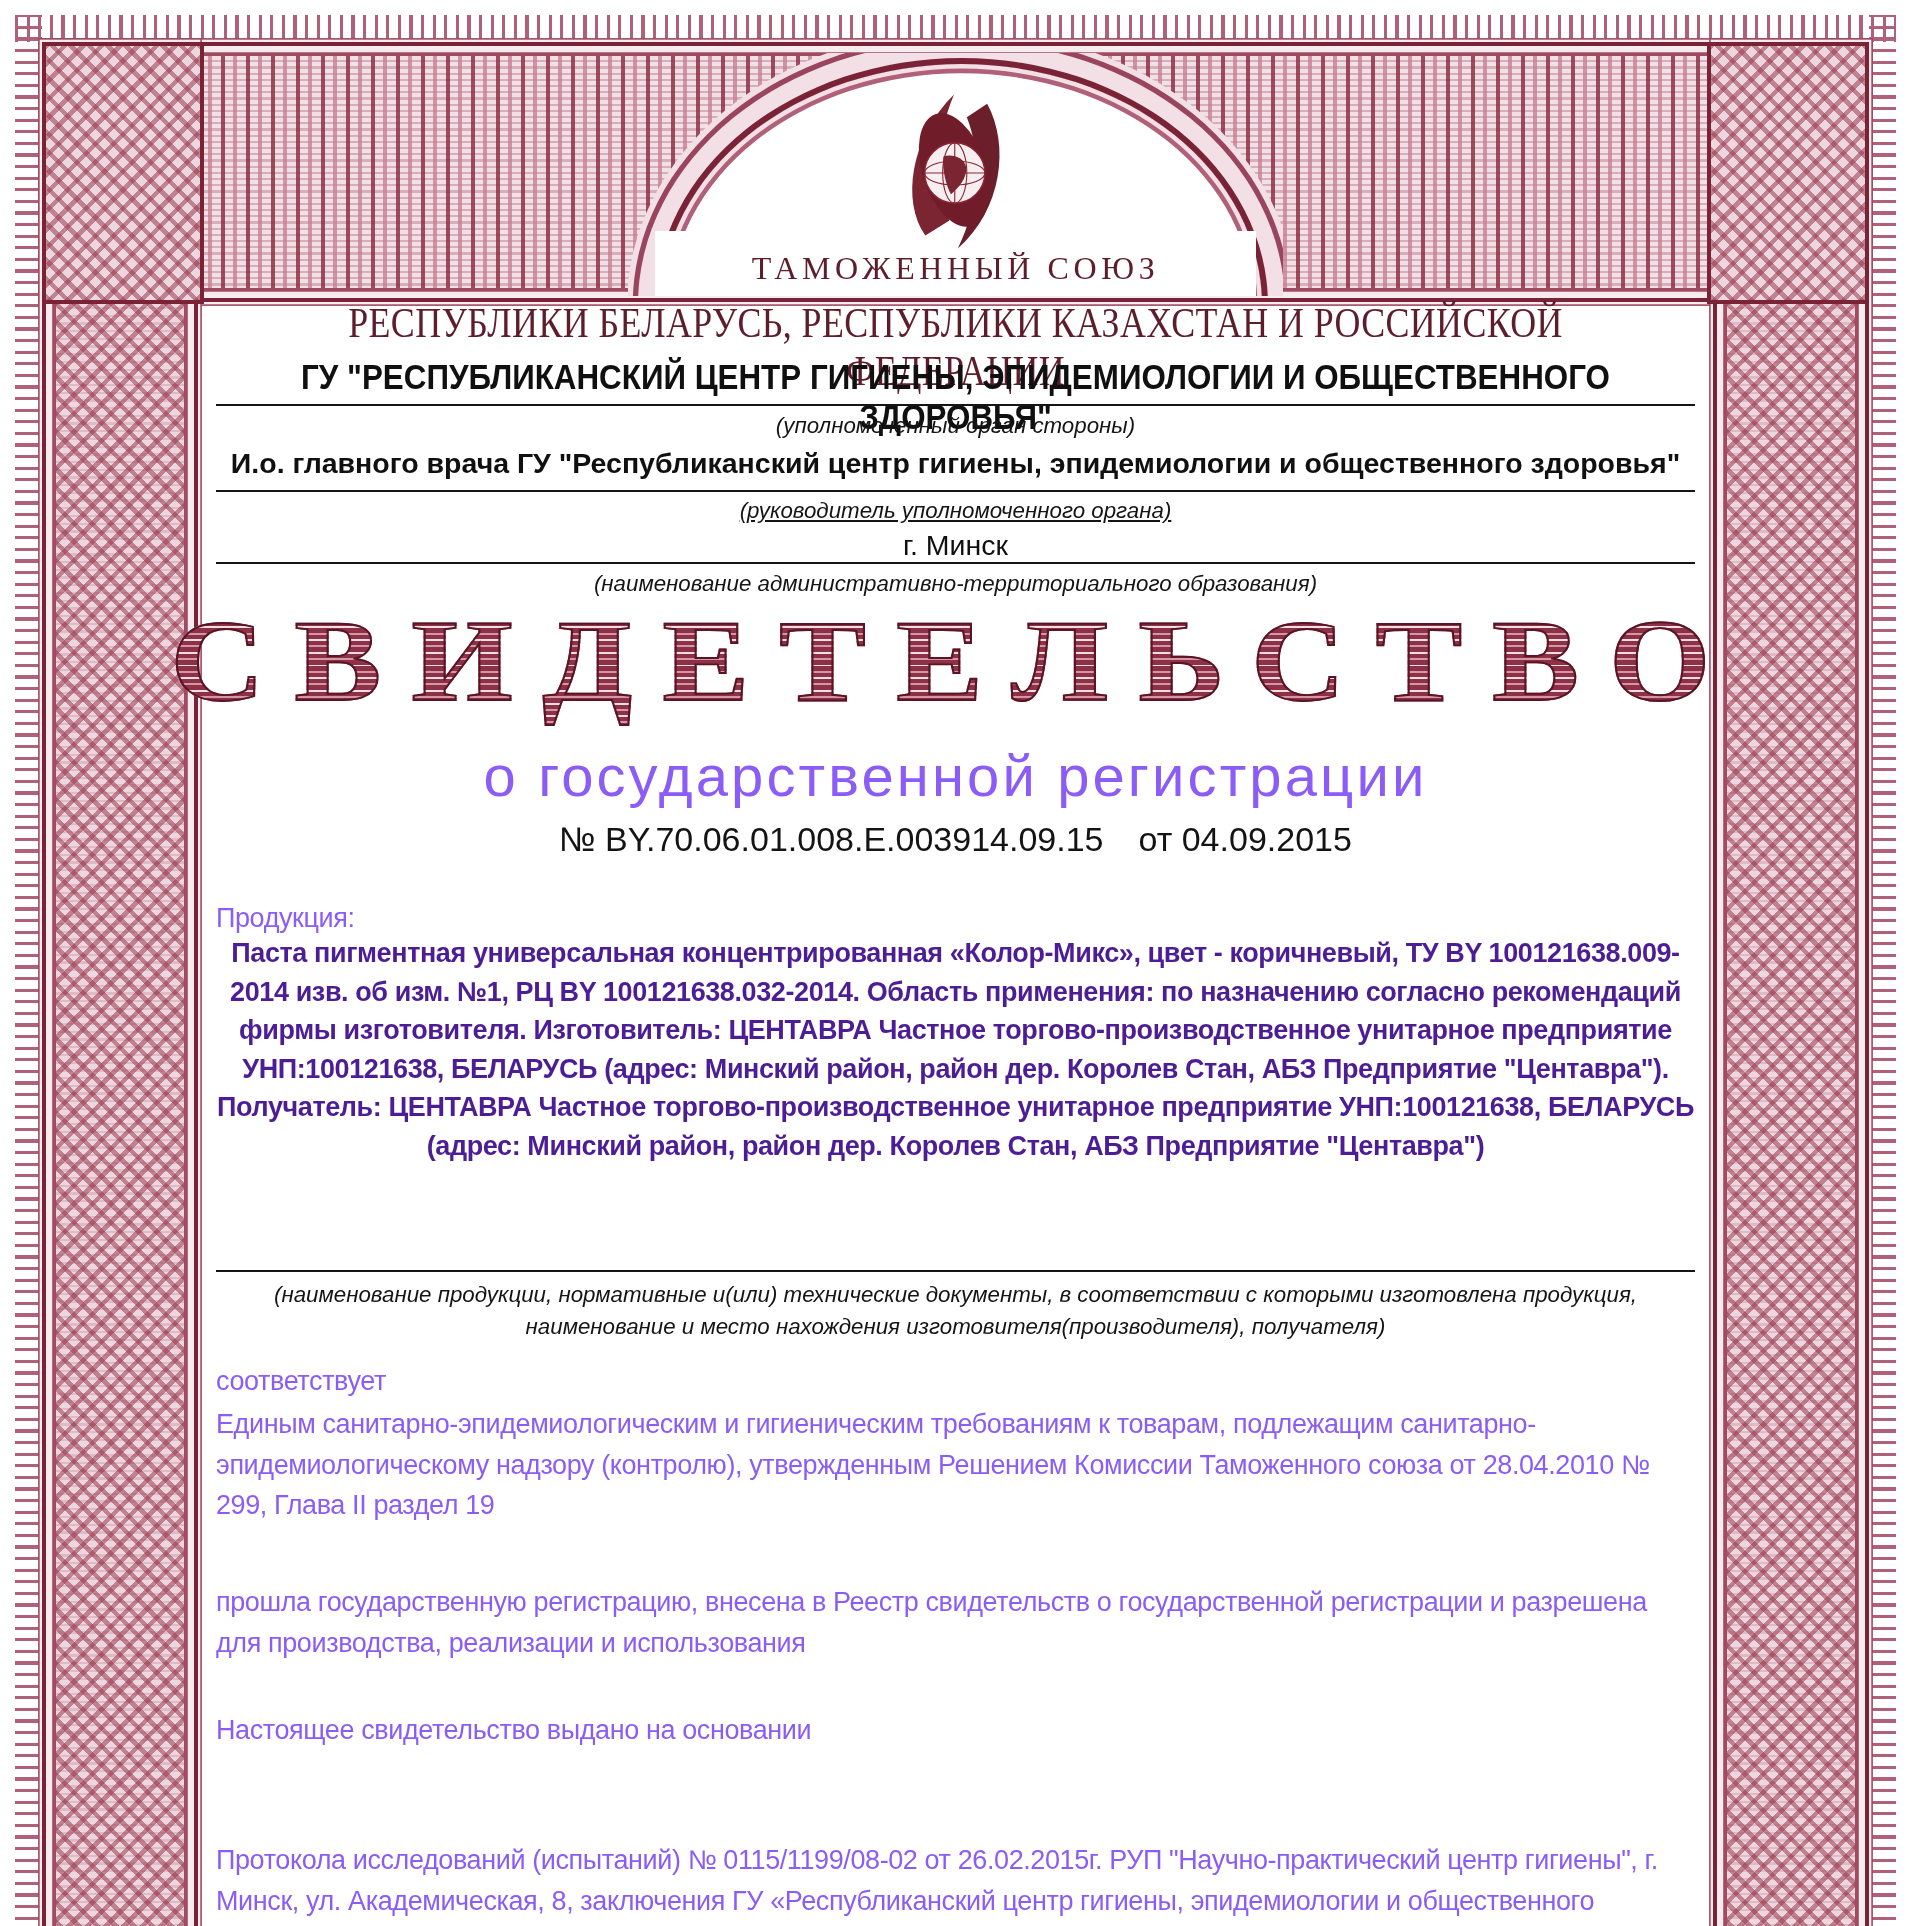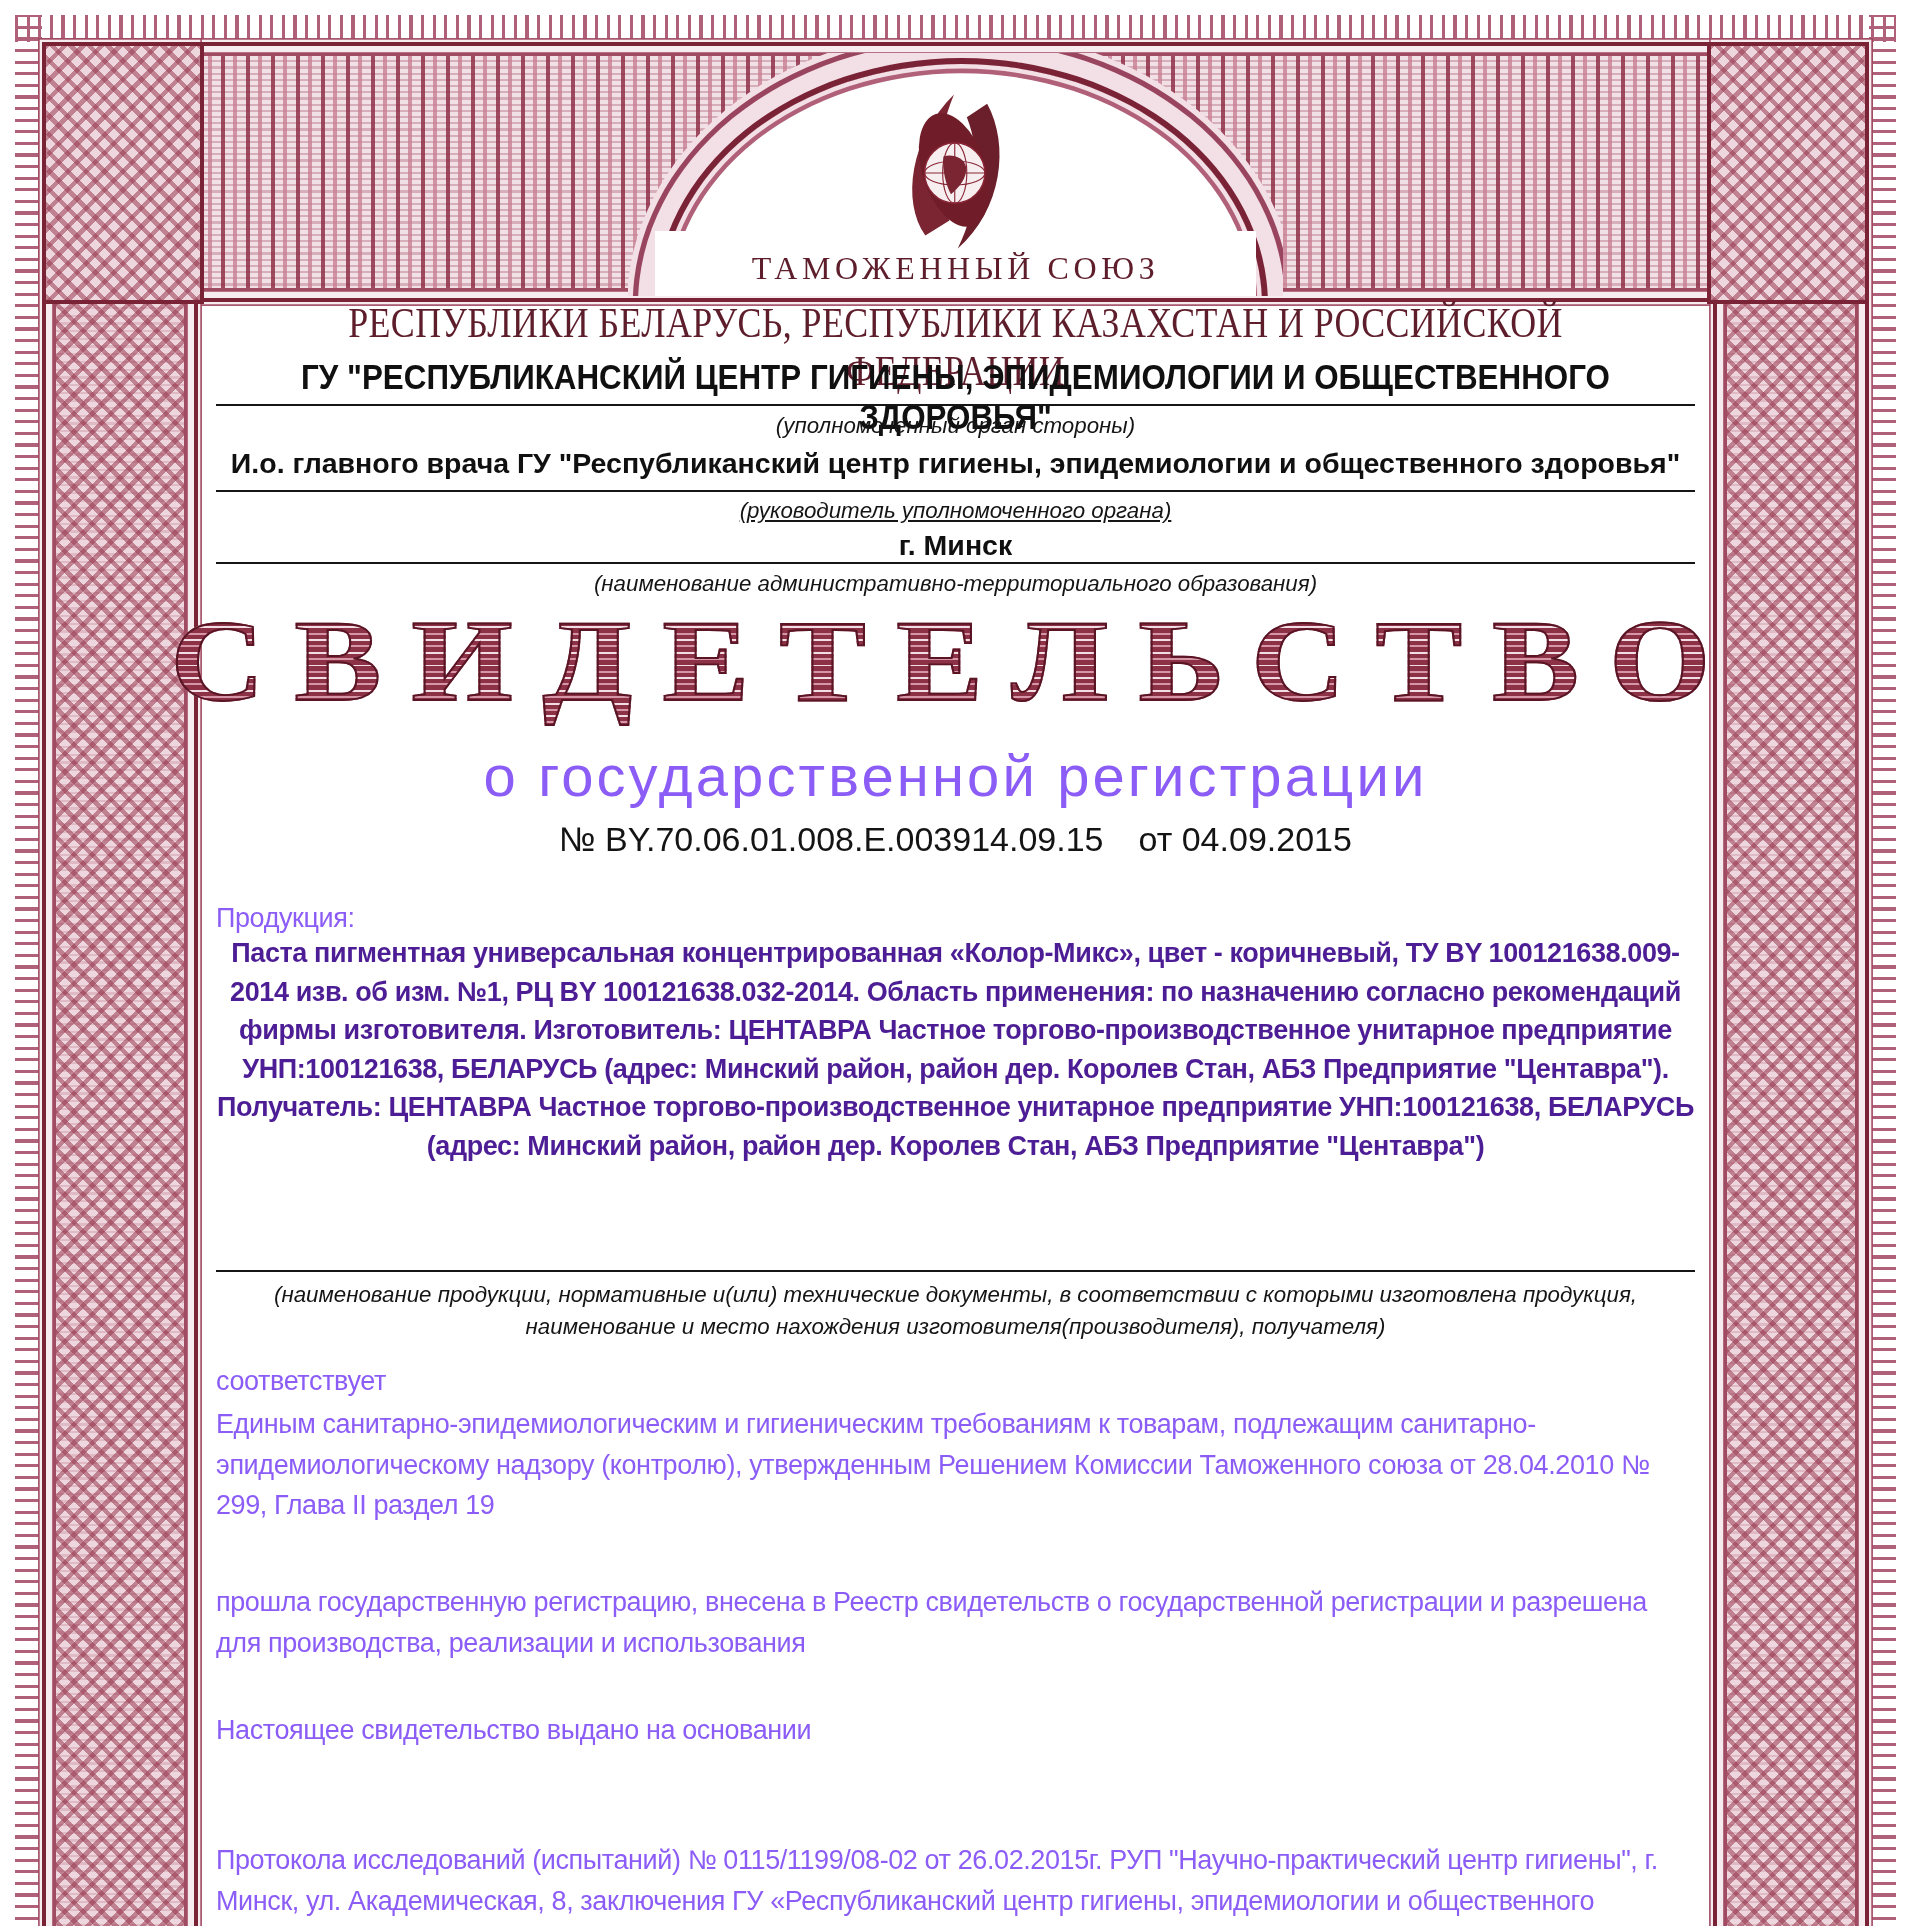--- a/index.html
+++ b/index.html
@@ -57,21 +57,21 @@
   .rule{position:absolute;z-index:7;height:1.9px;background:#151515;left:216px;right:216px;}
   .note{font-style:italic;font-size:22.3px;color:#151515;letter-spacing:0;}
   .body-text{font-size:27px;line-height:1.5;letter-spacing:-0.4px;color:#8b5cf6;}
 
   #org-union{top:250px;font-size:32px;letter-spacing:4.6px;}
   #org-countries{top:304px;font-size:37px;letter-spacing:0.4px;transform:scale(.97,1.12);}
   #org-body{top:359px;font-size:33px;font-weight:bold;color:#101010;transform:scale(.95,1.05);}
   #rule1{top:404px;} #org-body-note{top:413px;}
   #head-official{top:447px;font-size:28.5px;font-weight:bold;color:#101010;}
   #rule2{top:490px;} #head-official-note{top:498px;text-decoration:underline;}
-  #city{top:529px;font-size:28.5px;font-weight:bold;color:#101010;}
+  #city{top:529px;font-size:28.5px;font-weight:normal;color:#101010;}
   #rule3{top:562px;} #city-note{top:571px;}
 
   #title-main{top:595px;font-family:"Liberation Serif",serif;font-weight:bold;font-size:116px;
       letter-spacing:27px;transform:scaleX(1.12);color:#6d2033;
       background:repeating-linear-gradient(0deg,#8c3146 0 4.6px,#d795a8 4.6px 6.5px,#8c3146 6.5px 10.8px,#f3dde4 10.8px 12.7px);
       -webkit-background-clip:text;background-clip:text;-webkit-text-fill-color:transparent;
       -webkit-text-stroke:1.9px #5a1525;text-shadow:none;}
   #title-sub{top:742px;font-size:58px;letter-spacing:3.1px;color:#8b5cf6;}
   #number-line{top:820px;font-size:34px;color:#141414;}
   #number-line .gap{display:inline-block;width:35px;}

